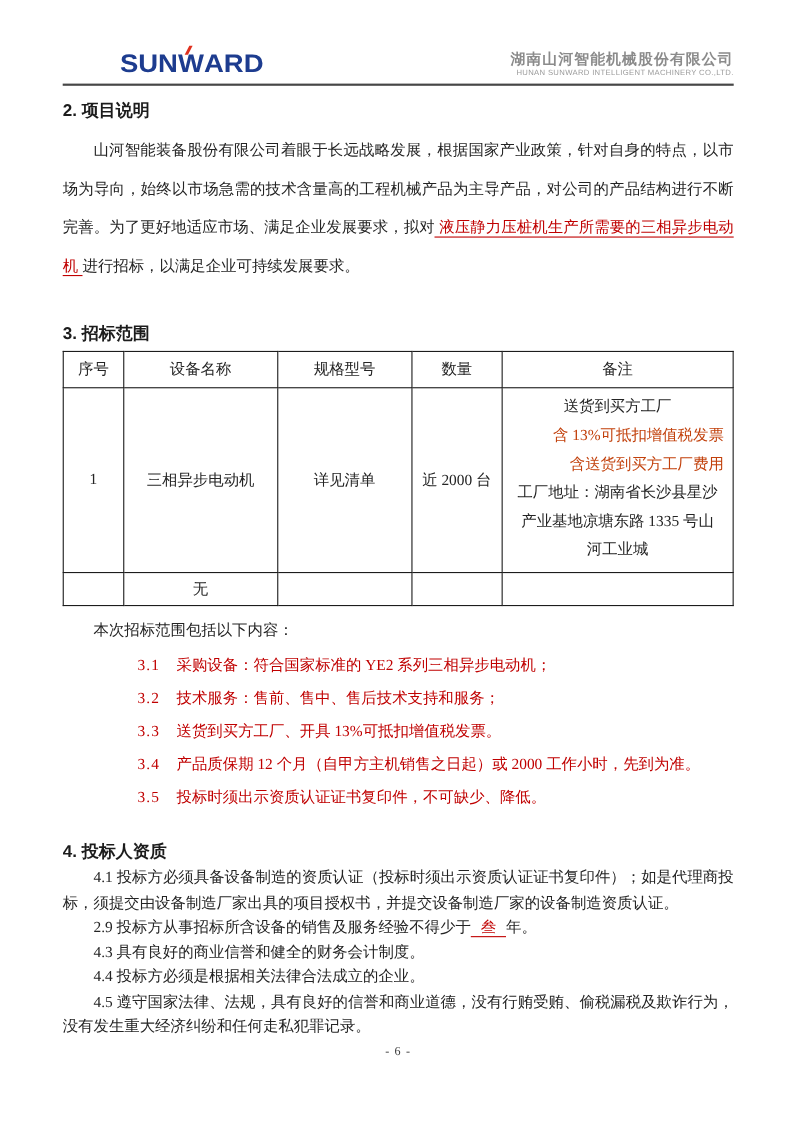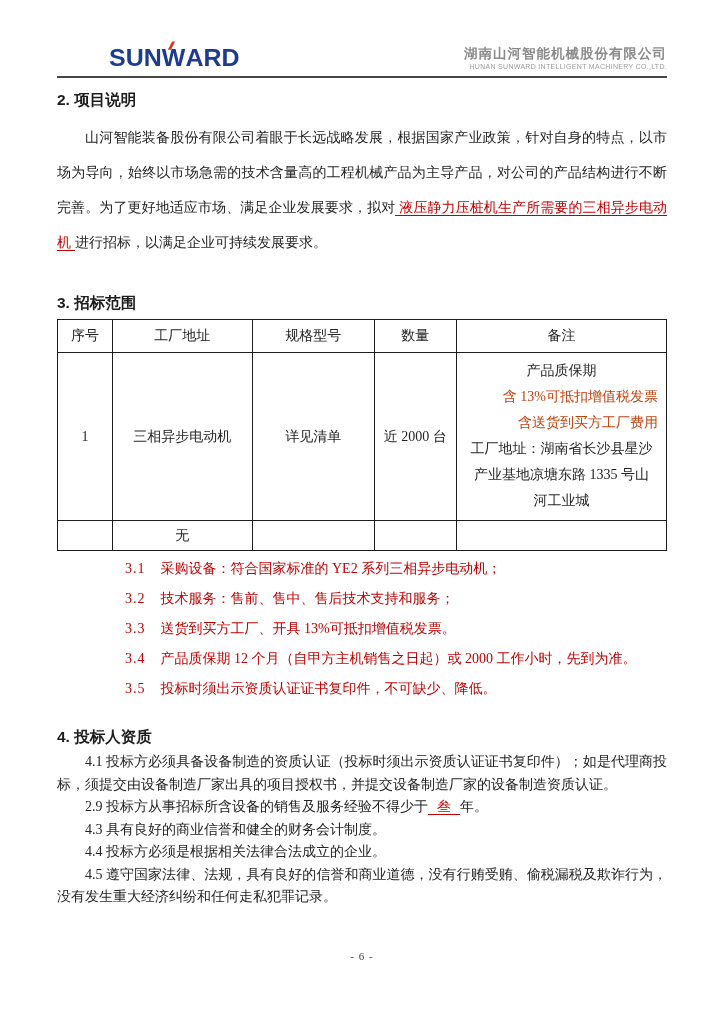--- a/index.html
+++ b/index.html
@@ -96,49 +96,50 @@
       <colgroup>
         <col class="col-no">
           <col class="col-name">
           <col class="col-spec">
           <col class="col-qty">
           <col class="col-rem">
       </colgroup>
       <tbody>
           <tr>
         <th>序号</th>
-        <th>工厂地址</th>
+        <th>设备名称</th>
         <th>规格型号</th>
         <th>数量</th>
         <th>备注</th>
       </tr>
       <tr class="row-main">
         <td>1</td>
         <td>三相异步电动机</td>
         <td>详见清单</td>
         <td>近 2000 台</td>
         <td class="remarks">
-          <div class="rem-line">产品质保期</div>
+          <div class="rem-line">送货到买方工厂</div>
           <div class="rem-line rem-red">含 13%可抵扣增值税发票</div>
           <div class="rem-line rem-red">含送货到买方工厂费用</div>
           <div class="rem-line">工厂地址：湖南省长沙县星沙</div>
           <div class="rem-line">产业基地凉塘东路 1335 号山</div>
           <div class="rem-line">河工业城</div>
         </td>
       </tr>
       <tr class="row-none">
         <td></td>
         <td>无</td>
         <td></td>
         <td></td>
         <td></td>
       </tr>
     </tbody>
       </table>
 
+    <div class="scope-intro">本次招标范围包括以下内容：</div>
 
     <div class="scope-items">
       <div class="scope-item"><span class="num">3.1</span><span>采购设备：符合国家标准的 YE2 系列三相异步电动机；</span></div>
       <div class="scope-item"><span class="num">3.2</span><span>技术服务：售前、售中、售后技术支持和服务；</span></div>
       <div class="scope-item"><span class="num">3.3</span><span>送货到买方工厂、开具 13%可抵扣增值税发票。</span></div>
       <div class="scope-item"><span class="num">3.4</span><span>产品质保期 12 个月（自甲方主机销售之日起）或 2000 工作小时，先到为准。</span></div>
       <div class="scope-item"><span class="num">3.5</span><span>投标时须出示资质认证证书复印件，不可缺少、降低。</span></div>
     </div>
 
     <div class="h-sec h4">4.  投标人资质</div>

